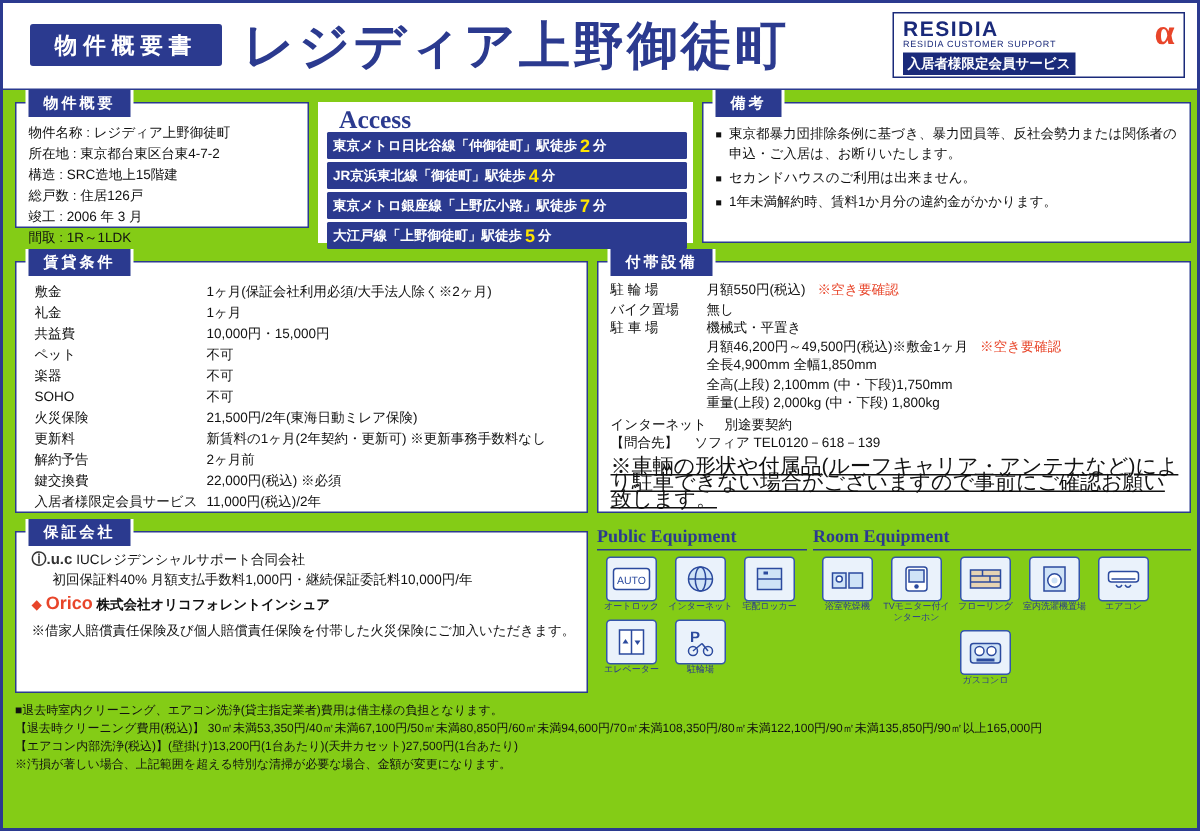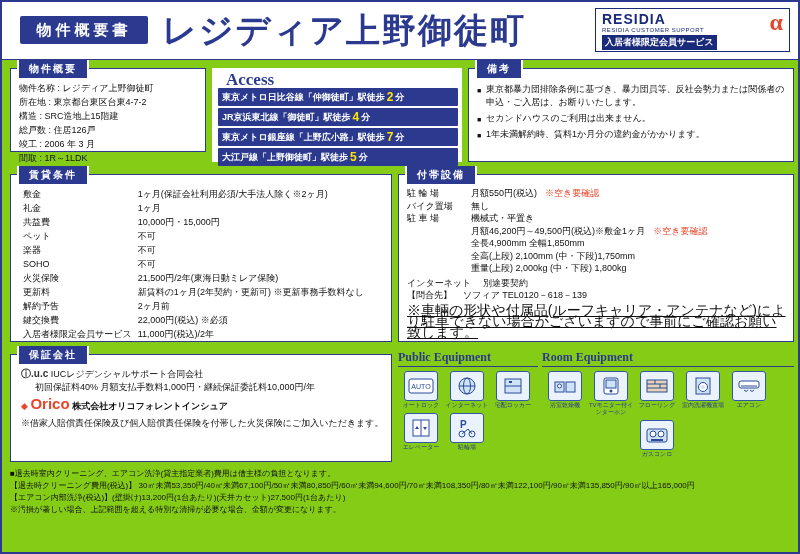--- a/index.html
+++ b/index.html
@@ -114,21 +114,21 @@
   .fac-body { margin-top: 12px; padding: 0 6px 0 8px; font-size: 9px; line-height: 12.5px; }
   .fac-row { display: flex; }
   .fac-row .k { width: 64px; flex: none; }
   .red { color: #e8452a; }
   .fac-note { font-size: 14px; line-height: 11px; margin-top: 3px; text-decoration: underline; }
 
   
   #guar-box { left: 8px; top: 352px; width: 382px; height: 108px; }
   .guar-body { margin-top: 12px; padding: 0 6px 0 10px; font-size: 9px; line-height: 13px; }
   .brand-iuc { font-size: 10px; font-weight: bold; color: #333; }
-  .brand-orico { font-size: 15px; font-weight: bold; color: #e8452a; }
+  .brand-orico { font-size: 12px; font-weight: bold; color: #e8452a; }
   .orico-dot { color: #e8452a; }
   .indent { padding-left: 14px; }
 
   
   #pub-eq { position: absolute; left: 396px; top: 348px; width: 140px; }
   #room-eq { position: absolute; left: 540px; top: 348px; width: 252px; }
   .eq-title {
     font-size: 12px; font-weight: bold; color: #2b3a8f;
     font-family: "Liberation Serif", serif;
     border-bottom: 1px solid #2b3a8f;

